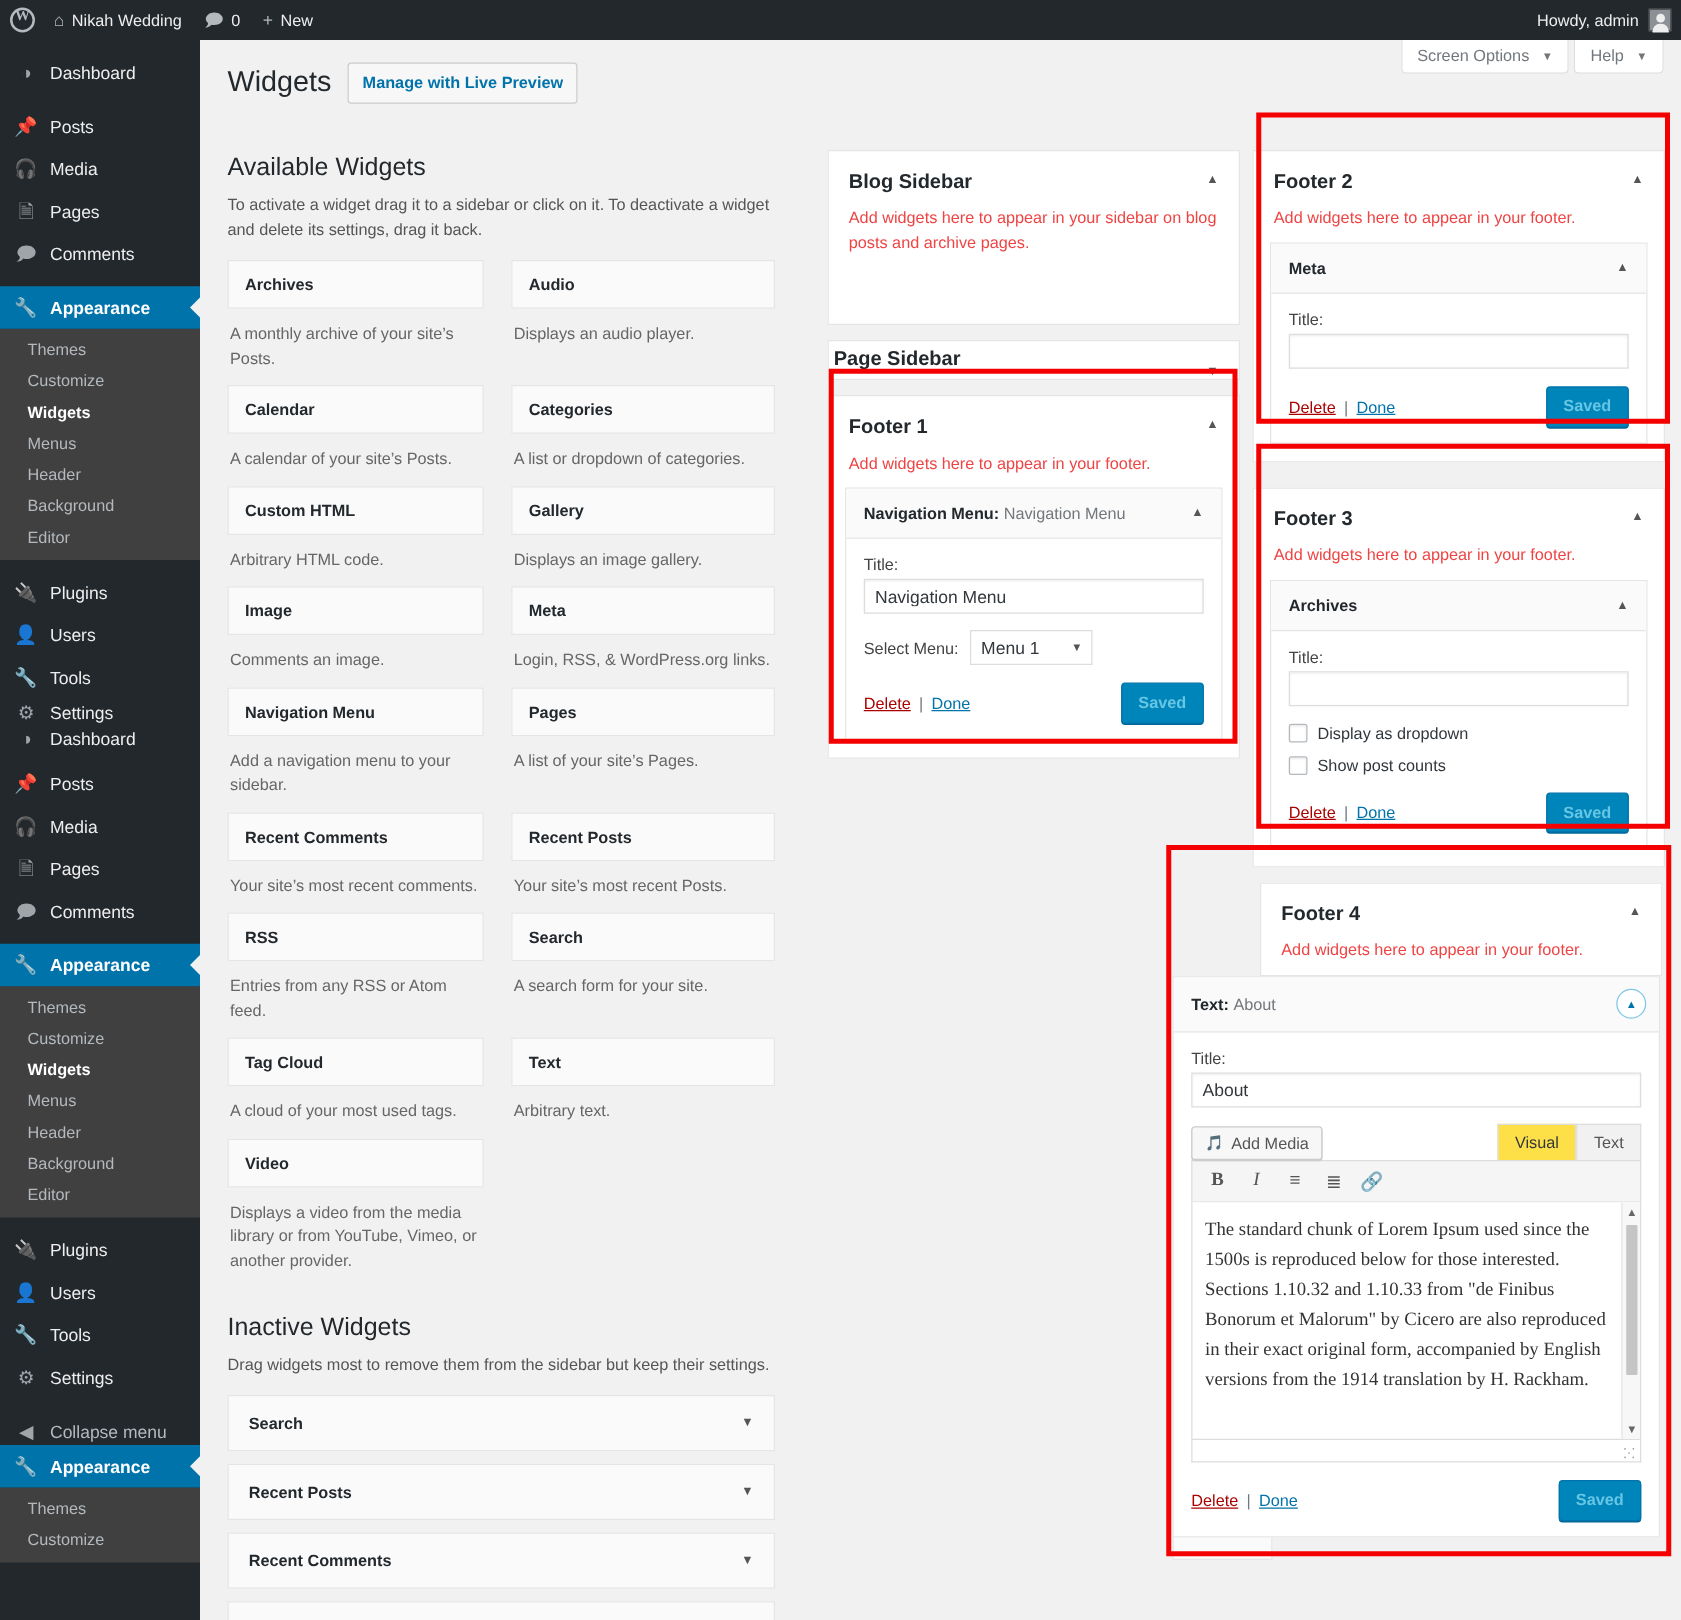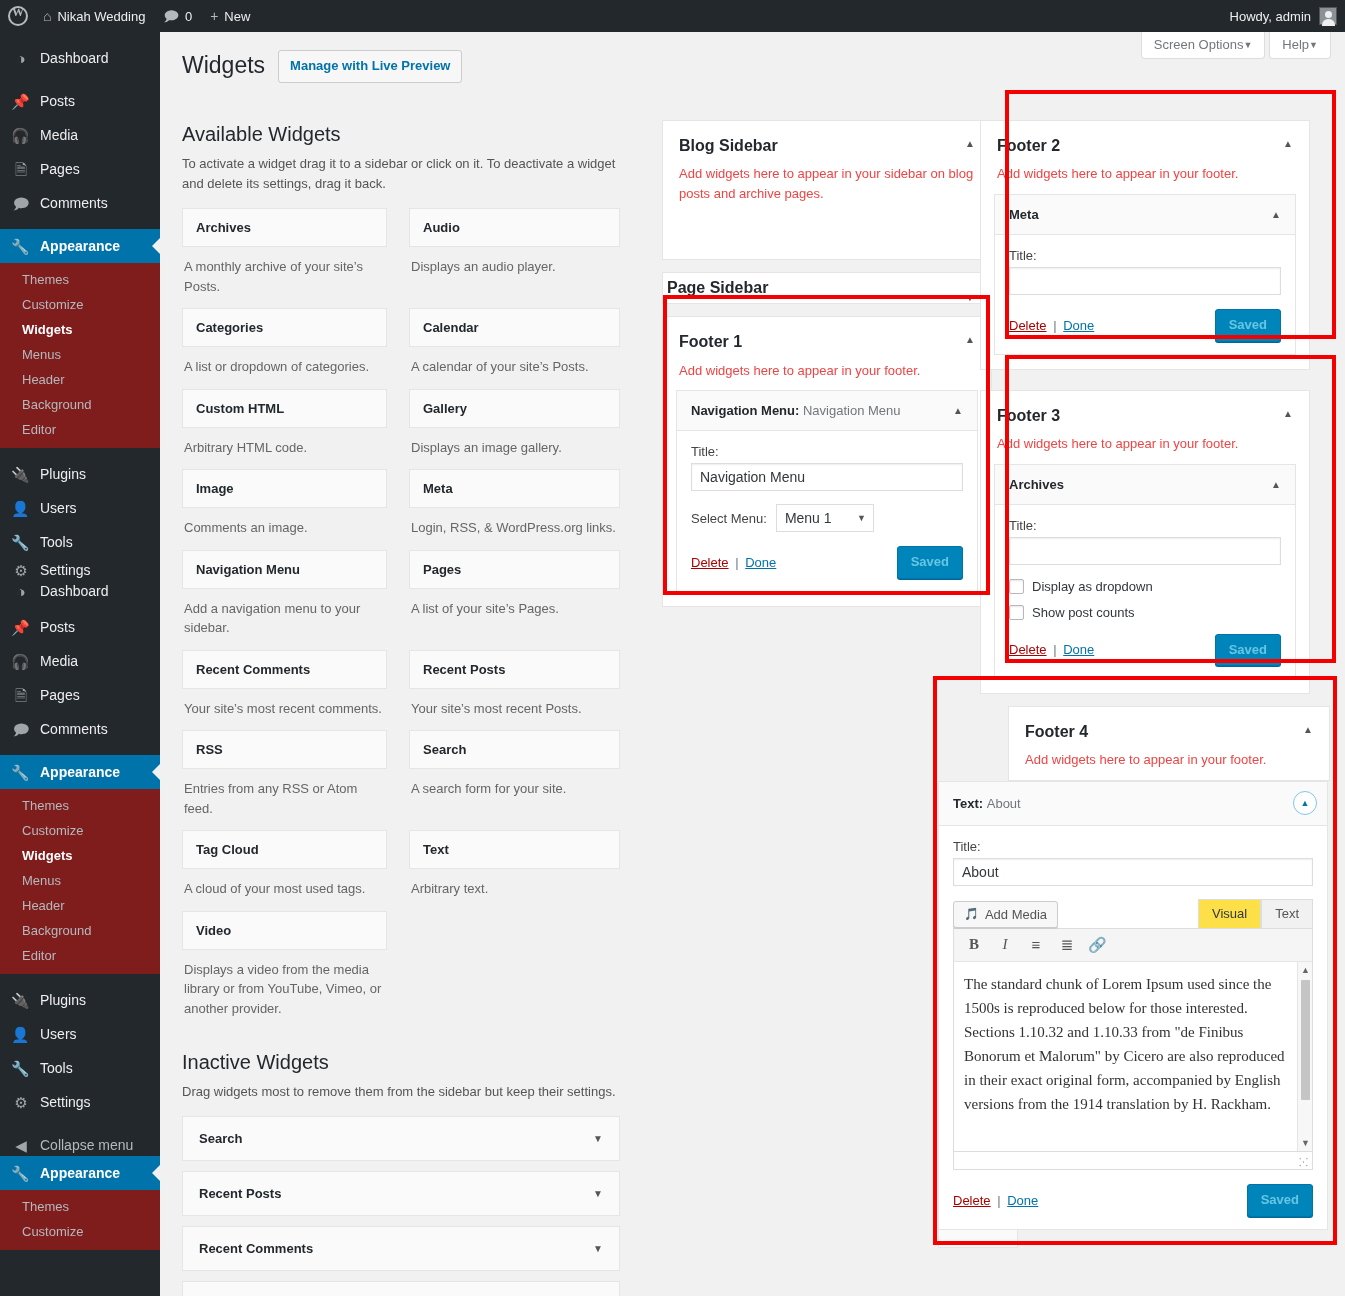--- a/index.html
+++ b/index.html
@@ -44,49 +44,49 @@
     position:relative;
   }
   .menu-top .mi{ width:20px; text-align:center; color:#a0a5aa; font-size:15px; line-height:1;}
   .menu-sep{ height:9px; }
   .menu-top.current{ background:#0073aa; color:#fff; font-weight:600;}
   .menu-top.current .mi{ color:#fff;}
   .menu-top.current:after{
     content:""; position:absolute; right:0; top:50%; margin-top:-8px;
     border-style:solid; border-width:8px 8px 8px 0; border-color:transparent #f1f1f1 transparent transparent;
   }
-  .submenu{ background:#7f1d1d; padding:4px 0 6px; }
+  .submenu{ background:#404040; padding:4px 0 6px; }
   .sub-item{ padding:5px 0 5px 22px; color:#b4b9be; font-size:13px; }
   .sub-item.current{ color:#fff; font-weight:700; }
 
   
   #wpbody{
     position:absolute; top:32px; left:160px; width:1185px; height:1264px;
     background:#f1f1f1; overflow:hidden;
   }
   .screen-meta-links{ position:absolute; right:14px; top:0; display:flex; gap:4px; z-index:20;}
   .sm-btn{
     background:#fff; border:1px solid #ddd; border-top:none;
     border-radius:0 0 4px 4px; padding:5px 12px 6px; font-size:13px; color:#72777c;
-    display:flex; align-items:center; gap:0;
+    display:flex; align-items:center; gap:10px;
   }
   .caret{ font-size:9px; color:#72777c;}
 
   .page-head{ padding:18px 0 0 22px; display:flex; align-items:center; gap:13px;}
   h1.page-title{ font-size:23px; font-weight:400; color:#23282d; margin:0; line-height:1.3; font-family:"Liberation Sans",sans-serif;}
   .btn-secondary{
     background:#f7f7f7; border:1px solid #ccc; color:#0073aa; font-size:13px;
     padding:5px 11px; border-radius:3px; line-height:1.6; font-weight:600;
   }
 
   
   .cols{ position:absolute; top:88px; left:0; width:1185px; }
   .col-left{ position:absolute; left:22px; top:0; width:438px; }
   .col-mid{ position:absolute; left:502px; top:0; width:330px;}
-  .col-right{ position:absolute; left:820px; top:0; width:330px;}
+  .col-right{ position:absolute; left:842px; top:0; width:330px;}
 
   h2.sec{ font-size:20px; font-weight:400; color:#23282d; margin:0 0 6px; line-height:1.4;}
   .sec-desc{ font-size:13px; color:#555; line-height:1.55; margin:0 0 14px; }
 
   
   .wgrid{ display:flex; flex-wrap:wrap; }
   .wcell{ width:50%; padding-right:14px; }
   .wcell:nth-child(even){ padding-right:0; padding-left:8px;}
   .wbox{
     background:#fafafa; border:1px solid #e5e5e5; padding:11px 13px;
@@ -370,26 +370,26 @@
       <div class="wgrid">
         <div class="wcell">
           <div class="wbox">Archives</div>
           <div class="wdesc">A monthly archive of your site’s Posts.</div>
         </div>
         <div class="wcell">
           <div class="wbox">Audio</div>
           <div class="wdesc">Displays an audio player.</div>
         </div>
         <div class="wcell">
+          <div class="wbox">Calendar</div>
+          <div class="wdesc">A calendar of your site’s Posts.</div>
+        </div>
+        <div class="wcell">
           <div class="wbox">Categories</div>
           <div class="wdesc">A list or dropdown of categories.</div>
-        </div>
-        <div class="wcell">
-          <div class="wbox">Calendar</div>
-          <div class="wdesc">A calendar of your site’s Posts.</div>
         </div>
         <div class="wcell">
           <div class="wbox">Custom HTML</div>
           <div class="wdesc">Arbitrary HTML code.</div>
         </div>
         <div class="wcell">
           <div class="wbox">Gallery</div>
           <div class="wdesc">Displays an image gallery.</div>
         </div>
         <div class="wcell">

